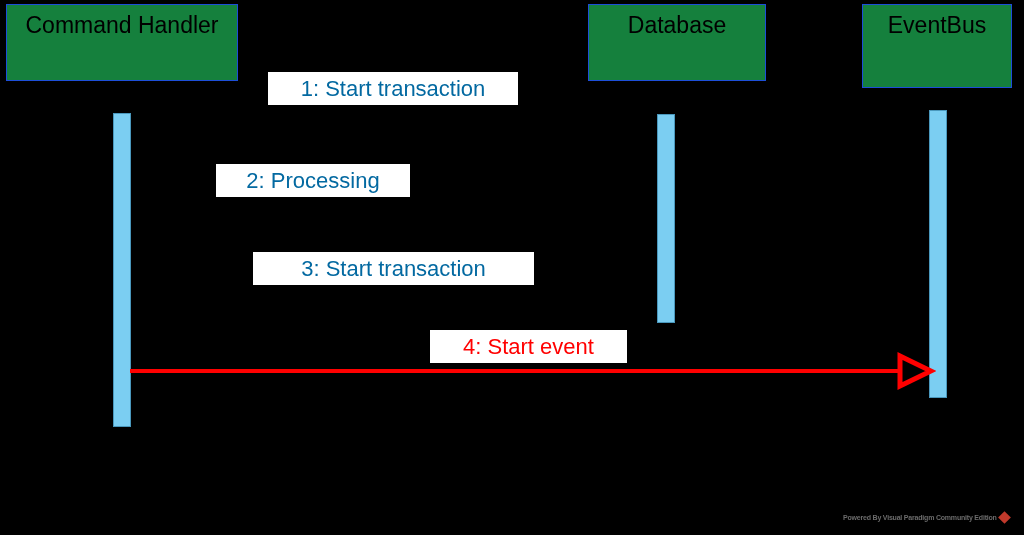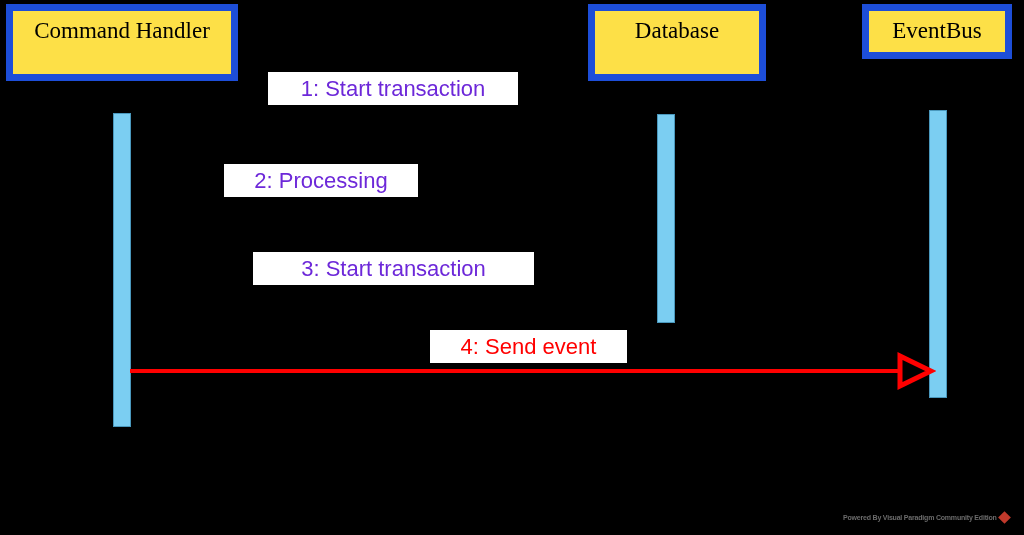--- a/index.html
+++ b/index.html
@@ -10,24 +10,23 @@
   #canvas {
     position: relative;
     width: 1024px;
     height: 535px;
     background: #000000;
     overflow: hidden;
     font-family: "Liberation Sans", sans-serif;
   }
   .participant-box {
     position: absolute;
-    background: #fde047;
-    border: 7px solid #1d4ed8;
+    background: #15803d;
+    border: 1px solid #1d4ed8;
     box-sizing: border-box;
-    font-family: Liberation Serif, serif;
   }
   .participant-label {
     position: absolute;
     left: 0;
     right: 0;
     top: 6px;
     text-align: center;
     color: #000000;
     font-size: 23px;
     line-height: 28px;
@@ -35,21 +34,21 @@
   }
   .activation {
     position: absolute;
     background: #7BCEF2;
     border: 1px solid #4a98bd;
     box-sizing: border-box;
   }
   .msg-label {
     position: absolute;
     background: #FFFFFF;
-    color: #6d28d9;
+    color: #0369a1;
     font-size: 22px;
     line-height: 33px;
     height: 33px;
     text-align: center;
     white-space: nowrap;
     box-sizing: border-box;
   }
   .msg-label.red {
     color: #FF0000;
   }
@@ -91,32 +90,32 @@
   <div class="participant-box" style="left:6px; top:4px; width:232px; height:77px;">
     <span class="participant-label">Command Handler</span>
   </div>
   <div class="activation" style="left:113px; top:113px; width:18px; height:314px;"></div>
 
   <div class="participant-box" style="left:588px; top:4px; width:178px; height:77px;">
     <span class="participant-label">Database</span>
   </div>
   <div class="activation" style="left:657px; top:114px; width:18px; height:209px;"></div>
 
-  <div class="participant-box" style="left:862px; top:4px; width:150px; height:55px;">
+  <div class="participant-box" style="left:862px; top:4px; width:150px; height:84px;">
     <span class="participant-label">EventBus</span>
   </div>
   <div class="activation" style="left:929px; top:110px; width:18px; height:288px;"></div>
 
   <div class="msg-label" style="left:268px; top:72px; width:250px;">1: Start transaction</div>
 
-  <div class="msg-label" style="left:216px; top:164px; width:194px;margin-left:8px;">2: Processing</div>
+  <div class="msg-label" style="left:216px; top:164px; width:194px;">2: Processing</div>
 
   <div class="msg-label" style="left:253px; top:252px; width:281px;">3: Start transaction</div>
 
-  <div class="msg-label red" style="left:430px; top:330px; width:197px;">4: Send event</div>
+  <div class="msg-label red" style="left:430px; top:330px; width:197px;">4: Start event</div>
 
   <div class="msg-line" style="left:130px; top:369px; width:772px;"></div>
 
   <svg class="arrow-head" style="left:896px; top:352px;" width="40" height="38" viewBox="0 0 40 38">
     <polygon points="4,4 35,19 4,34" fill="none" stroke="#FF0000" stroke-width="5" stroke-linejoin="miter"></polygon>
   </svg>
 
   <div class="watermark" style="left:843px; top:513px;">
     <span class="watermark-text">Powered By Visual Paradigm Community Edition</span>
     <span class="watermark-logo"></span>

